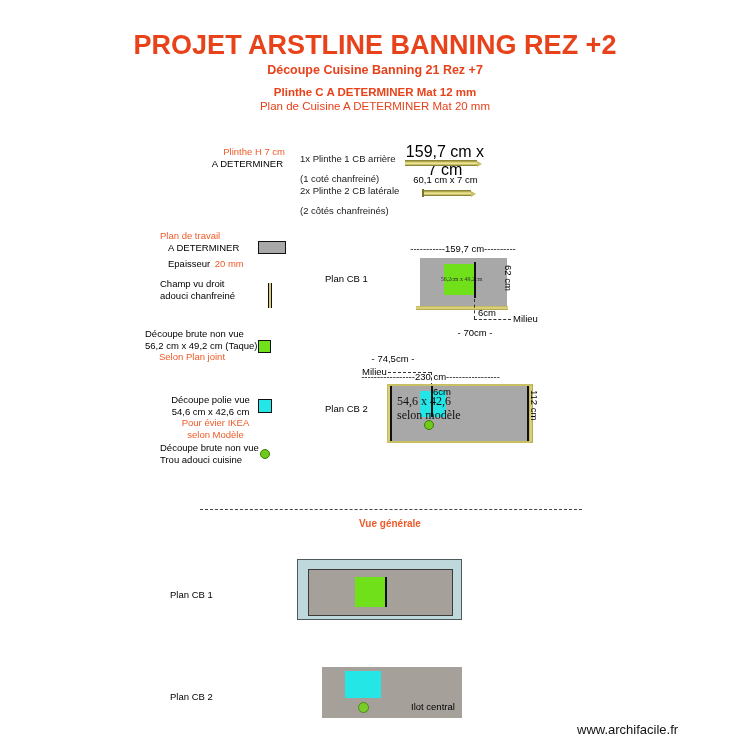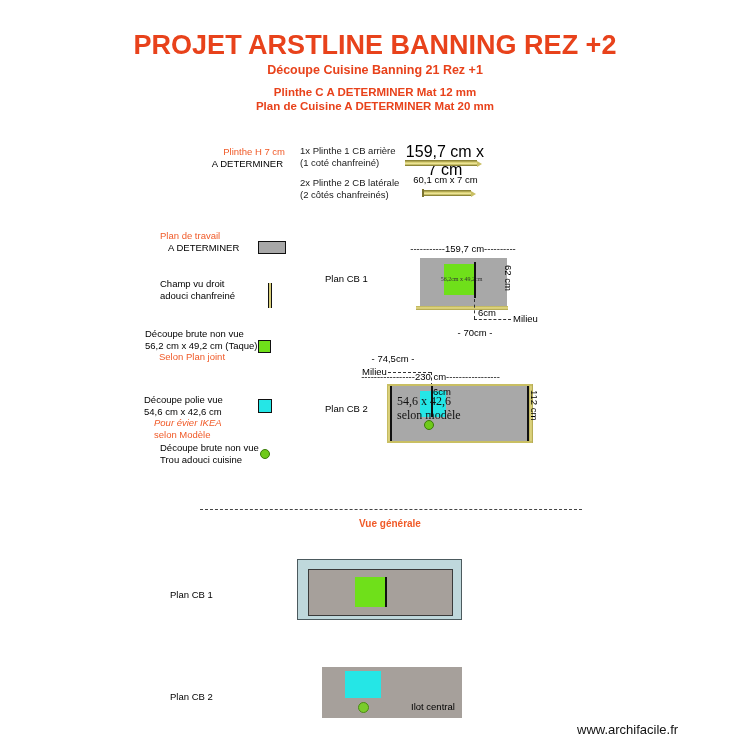--- a/index.html
+++ b/index.html
@@ -34,28 +34,28 @@
     left:0;right:0;top:86px;
     text-align:center;
     font-size:11.5px;
     font-weight:bold;
     color:#E8421B;
   }
   #title-mat2{
     left:0;right:0;top:100px;
     text-align:center;
     font-size:11.5px;
-    font-weight:bold;
+    font-weight:normal;
     color:#E8421B;
   }
 
   
   .lbl{font-size:9.5px;line-height:11.5px;color:#000;}
   .lbl-or{font-size:9.5px;line-height:11.5px;color:#F05A28;}
-  .lbl-blk{font-size:9.5px;line-height:11.5px;color:#1a1a1a;}
+  .lbl-blk{font-size:9.5px;line-height:11.5px;color:#1a1a1a;margin-top:8px;}
   .r{text-align:right;}
   .c{text-align:center;}
 
   
   .sw-plan{
     width:26px;height:11px;background:#A8A8A8;border:1.4px solid #111;
   }
   .sw-champ{
     width:2px;height:25px;background:#D9CF7A;border-left:1.5px solid #111;border-right:1.5px solid #111;
   }
@@ -145,21 +145,21 @@
     font-family:"Liberation Serif", serif;
     font-size:6px;
     color:#333;
     white-space:nowrap;
   }
 </style>
 </head>
 <body>
 
 <div class="abs" id="title-main">PROJET ARSTLINE BANNING REZ +2</div>
-<div class="abs" id="title-sub">Découpe Cuisine Banning 21 Rez +1</div>
+<div class="abs" id="title-sub">Découpe Cuisine Banning 21 Rez +7</div>
 <div class="abs" id="title-mat1">Plinthe C A DETERMINER  Mat 12 mm</div>
 <div class="abs" id="title-mat2">Plan de Cuisine A DETERMINER Mat 20 mm</div>
 
 <div class="abs" style="left:130px;top:146px;width:155px;">
   <div class="lbl-or r">Plinthe H 7 cm</div>
   <div class="lbl r" style="padding-right:2px;">A DETERMINER</div>
 </div>
 
 <div class="abs" style="left:300px;top:145px;width:130px;">
   <div class="lbl-blk nowrap">1x Plinthe 1 CB arrière</div>
@@ -183,40 +183,44 @@
 <div class="abs" style="left:423px;top:190px;width:48px;">
   <div class="plinthe-bar" style="position:relative;">
     <div class="plinthe-cap"></div>
     <div class="plinthe-tip"></div>
   </div>
 </div>
 
 <div class="abs" style="left:120px;top:230px;width:145px;">
   <div class="lbl-or" style="padding-left:40px;">Plan de travail</div>
   <div class="lbl" style="padding-left:48px;">A DETERMINER</div>
+  <div style="padding-left:48px;">
+    <span class="lbl">Epaisseur</span>
+    <span class="lbl-or">20 mm</span>
+  </div>
 </div>
 <div class="abs sw-plan" style="left:258px;top:241px;"></div>
 
 <div class="abs" style="left:160px;top:278px;width:110px;">
   <div class="lbl">Champ vu droit</div>
   <div class="lbl">adouci chanfreiné</div>
 </div>
 <div class="abs sw-champ" style="left:268px;top:283px;"></div>
 
 <div class="abs" style="left:145px;top:328px;width:125px;">
   <div class="lbl nowrap">Découpe brute non vue</div>
   <div class="lbl nowrap">56,2 cm x 49,2 cm (Taque)</div>
   <div class="lbl-or nowrap" style="padding-left:14px;">Selon Plan joint</div>
 </div>
 <div class="abs sw-green" style="left:258px;top:340px;"></div>
 
-<div class="abs" style="left:144px;top:394px;width:115px;">
+<div class="abs" style="left:153px;top:394px;width:115px;text-align:center;">
   <div class="lbl nowrap">Découpe polie vue</div>
   <div class="lbl nowrap">54,6 cm  x 42,6 cm</div>
-  <div class="lbl-or nowrap" style="padding-left:10px;font-style:italic;">Pour évier IKEA</div>
+  <div class="lbl-or nowrap" style="padding-left:10px;">Pour évier IKEA</div>
   <div class="lbl-or nowrap" style="padding-left:10px;">selon Modèle</div>
 </div>
 <div class="abs sw-cyan" style="left:258px;top:399px;"></div>
 
 <div class="abs" style="left:160px;top:442px;width:120px;">
   <div class="lbl nowrap">Découpe brute non vue</div>
   <div class="lbl nowrap">Trou adouci cuisine</div>
 </div>
 <div class="abs sw-dot" style="left:260px;top:449px;"></div>
 

